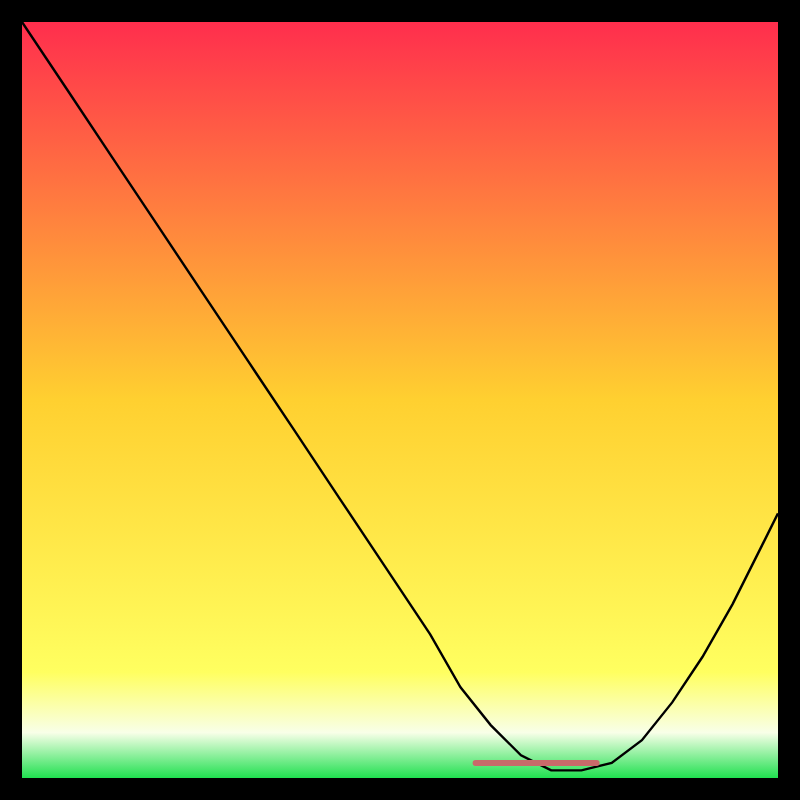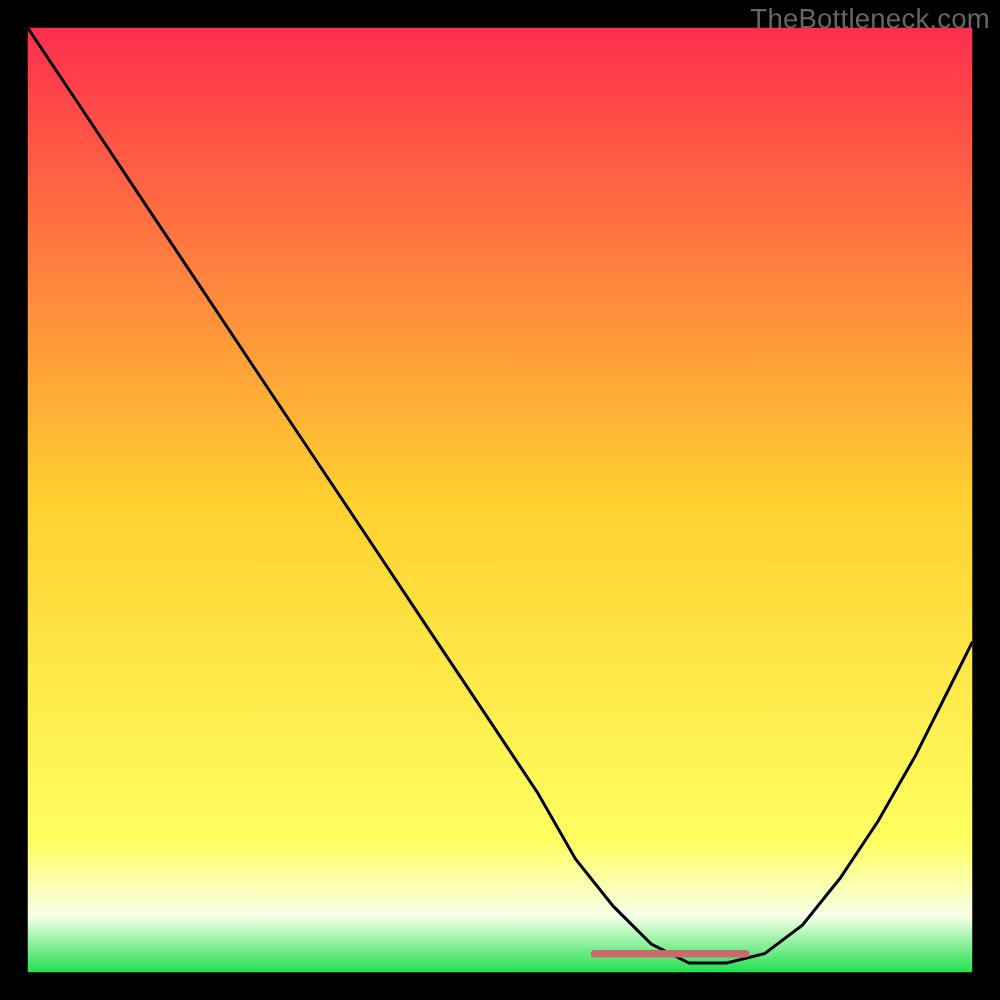--- a/index.html
+++ b/index.html
@@ -32,21 +32,20 @@
     font-size: 22px;
     font-weight: 500;
     letter-spacing: 0.2px;
     user-select: none;
   }
 </style>
 </head>
 <body>
 
 <div class="frame">
-  <div class="watermark">TheBottleneck.com</div>
   <svg class="plot" viewBox="0 0 756 756">
     <defs>
       <linearGradient id="bg-grad" x1="0" y1="0" x2="0" y2="1">
           <stop offset="0%" stop-color="#ff2e4d"></stop>
           <stop offset="50%" stop-color="#ffd030"></stop>
           <stop offset="86%" stop-color="#ffff60"></stop>
           <stop offset="94%" stop-color="#f8ffe8"></stop>
           <stop offset="100%" stop-color="#20e050"></stop>
         </linearGradient>
     </defs>

